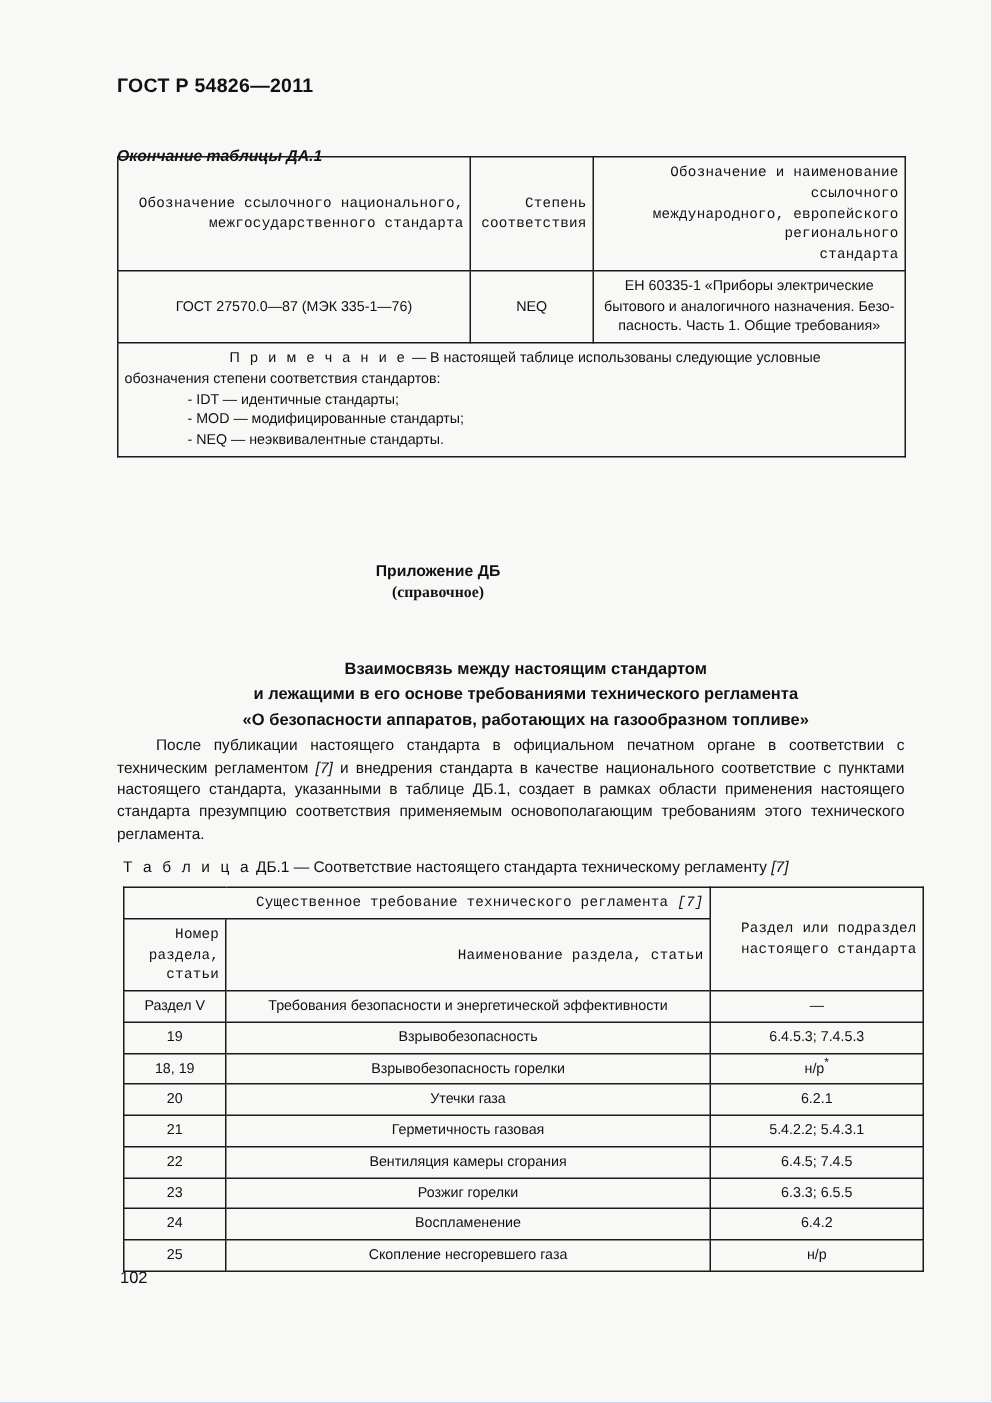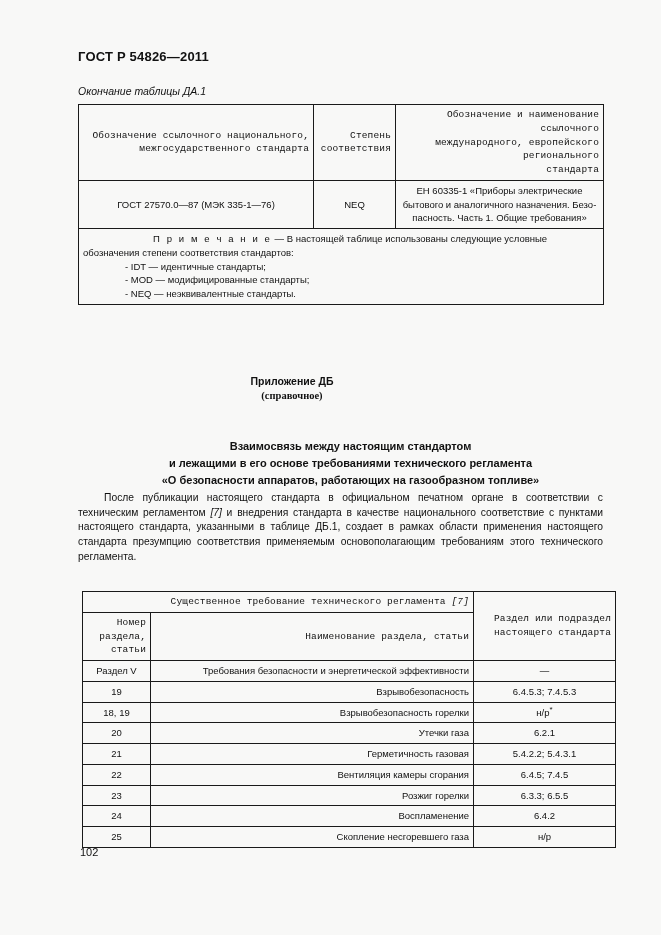--- a/index.html
+++ b/index.html
@@ -38,24 +38,24 @@
     top: 49px;
     font-size: 13px;
     font-weight: bold;
     letter-spacing: 0.2px;
     white-space: nowrap;
   }
 
   .table-continue {
     position: absolute;
     left: 78px;
-    top: 85px;
+    top: 98px;
     font-size: 10.5px;
     font-style: italic;
-    font-weight: normal;
+    font-weight: bold;
     white-space: nowrap;
   }
 
   
   table.gost {
     border-collapse: collapse;
     table-layout: fixed;
     background: transparent;
   }
   table.gost td {
@@ -172,21 +172,21 @@
   .t2-c2 { width: 323px; }
   .t2-c3 { width: 142px; }
   .t2-h1 { height: 16px; }
   .t2-h2 { height: 41px; }
   .t2-row { height: 20px; }
   td.t2-num {
     text-align: center;
     font-size: 10px;
   }
   td.t2-name {
-    text-align: right;
+    text-align: center;
     padding-left: 14px;
     font-size: 10px;
   }
   td.t2-ref {
     text-align: center;
     font-size: 10px;
   }
   sup.star {
     font-size: 8px;
     vertical-align: super;
@@ -263,20 +263,25 @@
     <div class="section-title">
       <div>Взаимосвязь между настоящим стандартом</div>
       <div>и лежащими в его основе требованиями технического регламента</div>
       <div>«О безопасности аппаратов, работающих на газообразном топливе»</div>
     </div>
 
     <div class="body-text">
       <p class="just-all"><span>После публикации настоящего стандарта в официальном печатном органе в соответствии с техническим регламентом </span><span class="ital">[7]</span><span> и внедрения стандарта в качестве национального соответствие с пунктами настоящего стандарта, указанными в таблице ДБ.1, создает в рамках области применения настоящего стандарта презумпцию соответствия применяемым основополагающим требованиям этого технического регламента.</span></p>
     </div>
 
+    <div class="table2-caption">
+      <span class="caption-lead">Т а б л и ц а</span>
+      <span>ДБ.1 — Соответствие настоящего стандарта техническому регламенту</span>
+      <span class="ital">[7]</span>
+    </div>
 
     <div class="table2-wrap">
       <table class="gost">
         <colgroup>
           <col class="t2-c1">
             <col class="t2-c2">
             <col class="t2-c3">
         </colgroup>
         <tbody>
           <tr class="t2-h1">

